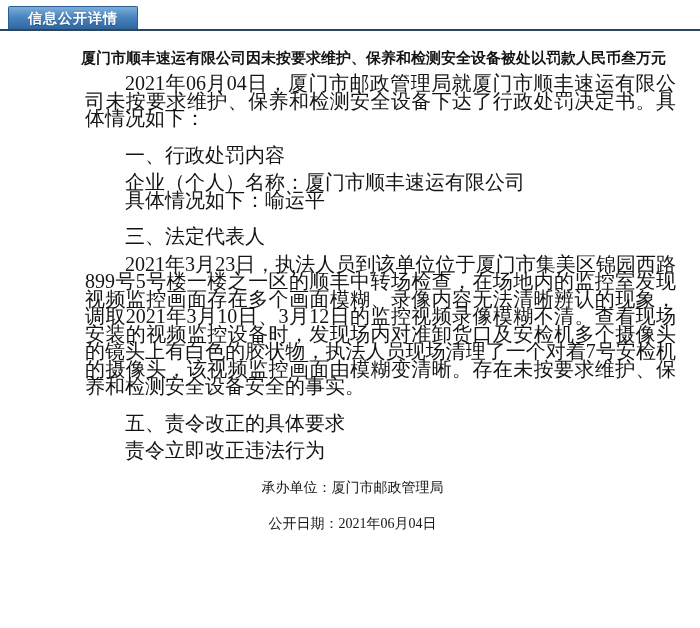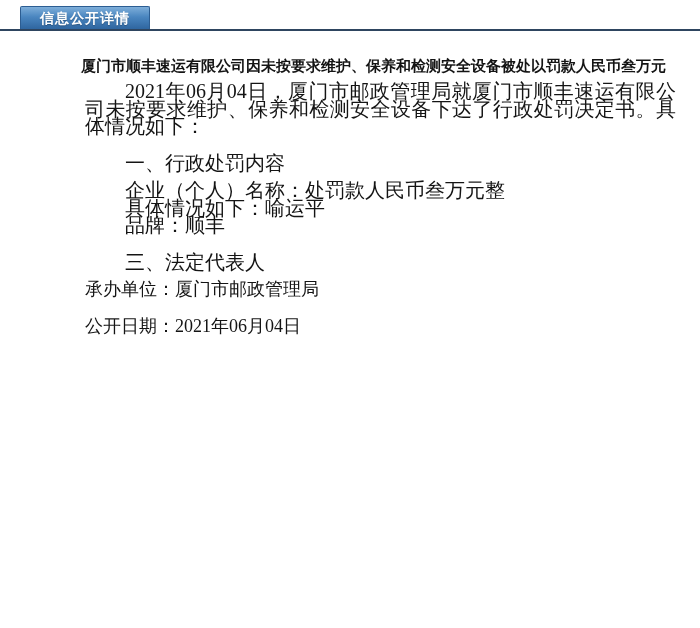--- a/index.html
+++ b/index.html
@@ -14,21 +14,21 @@
     color: #141414;
   }
   
   .header {
     position: relative;
     height: 31px;
     border-bottom: 2px solid #2e4560;
   }
   .tab {
     position: absolute;
-    left: 20px;
+    left: 8px;
     bottom: 0;
     height: 23px;
     line-height: 22px;
     padding: 0 19px;
     background: linear-gradient(180deg, #7eaed9 0%, #4a86c0 45%, #2f66a0 100%);
     border: 1px solid #2c5d92;
     border-bottom: none;
     border-radius: 2px 2px 0 0;
     color: #ffffff;
     font-family: "Liberation Sans", "DejaVu Sans", sans-serif;
@@ -39,67 +39,71 @@
   }
   
   .doc {
     padding: 9px 24px 0 85px;
   }
   .title {
     text-align: center;
     font-weight: bold;
     font-size: 15px;
     line-height: 21px;
-    margin: 16px -14px 6px -28px;
+    margin: 8px -14px 6px -28px;
   }
   p.para, p.heading, .info p {
     font-size: 20px;
     line-height: 17.5px;
     text-indent: 2em;
     text-align: justify;
   }
   p.para { margin: 0 0 19px; }
   p.heading { margin: 0 0 10px; }
   .info { margin: 0 0 19px; }
   .info p { margin: 0; }
   p.sign {
-    font-size: 18px;
+    font-size: 14px;
     line-height: 17.5px;
     text-indent: 0;
-    text-align: left;
+    text-align: center;
     padding-right: 56px;
     margin: 0 0 19px;
   }
 </style>
 </head>
 <body>
 
 <div class="header">
   <span class="tab">信息公开详情</span>
 </div>
 
 <div class="doc">
 
   <div class="title">厦门市顺丰速运有限公司因未按要求维护、保养和检测安全设备被处以罚款人民币叁万元</div>
 
   <p class="para">2021年06月04日，厦门市邮政管理局就厦门市顺丰速运有限公司未按要求维护、保养和检测安全设备下达了行政处罚决定书。具体情况如下：</p>
 
   <section>
     <p class="heading">一、行政处罚内容</p>
     <div class="info">
-      <p>企业（个人）名称：处罚款人民币叁万元整</p>
+      <p>企业（个人）名称：厦门市顺丰速运有限公司</p>
       <p>具体情况如下：喻运平</p>
-      <p>品牌：顺丰</p>
     </div>
   </section>
 
 
   <section>
     <p class="heading">三、法定代表人</p>
+    <p class="para">2021年3月23日，执法人员到该单位位于厦门市集美区锦园西路899号5号楼一楼之一区的顺丰中转场检查，在场地内的监控室发现视频监控画面存在多个画面模糊、录像内容无法清晰辨认的现象，调取2021年3月10日、3月12日的监控视频录像模糊不清。查看现场安装的视频监控设备时，发现场内对准卸货口及安检机多个摄像头的镜头上有白色的胶状物，执法人员现场清理了一个对着7号安检机的摄像头，该视频监控画面由模糊变清晰。存在未按要求维护、保养和检测安全设备安全的事实。</p>
   </section>
 
 
+  <section>
+    <p class="heading">五、责令改正的具体要求</p>
+    <p class="para">责令立即改正违法行为</p>
+  </section>
 
   <p class="sign">承办单位：厦门市邮政管理局</p>
 
   <p class="sign">公开日期：2021年06月04日</p>
 
 </div>
 
 </body></html>

